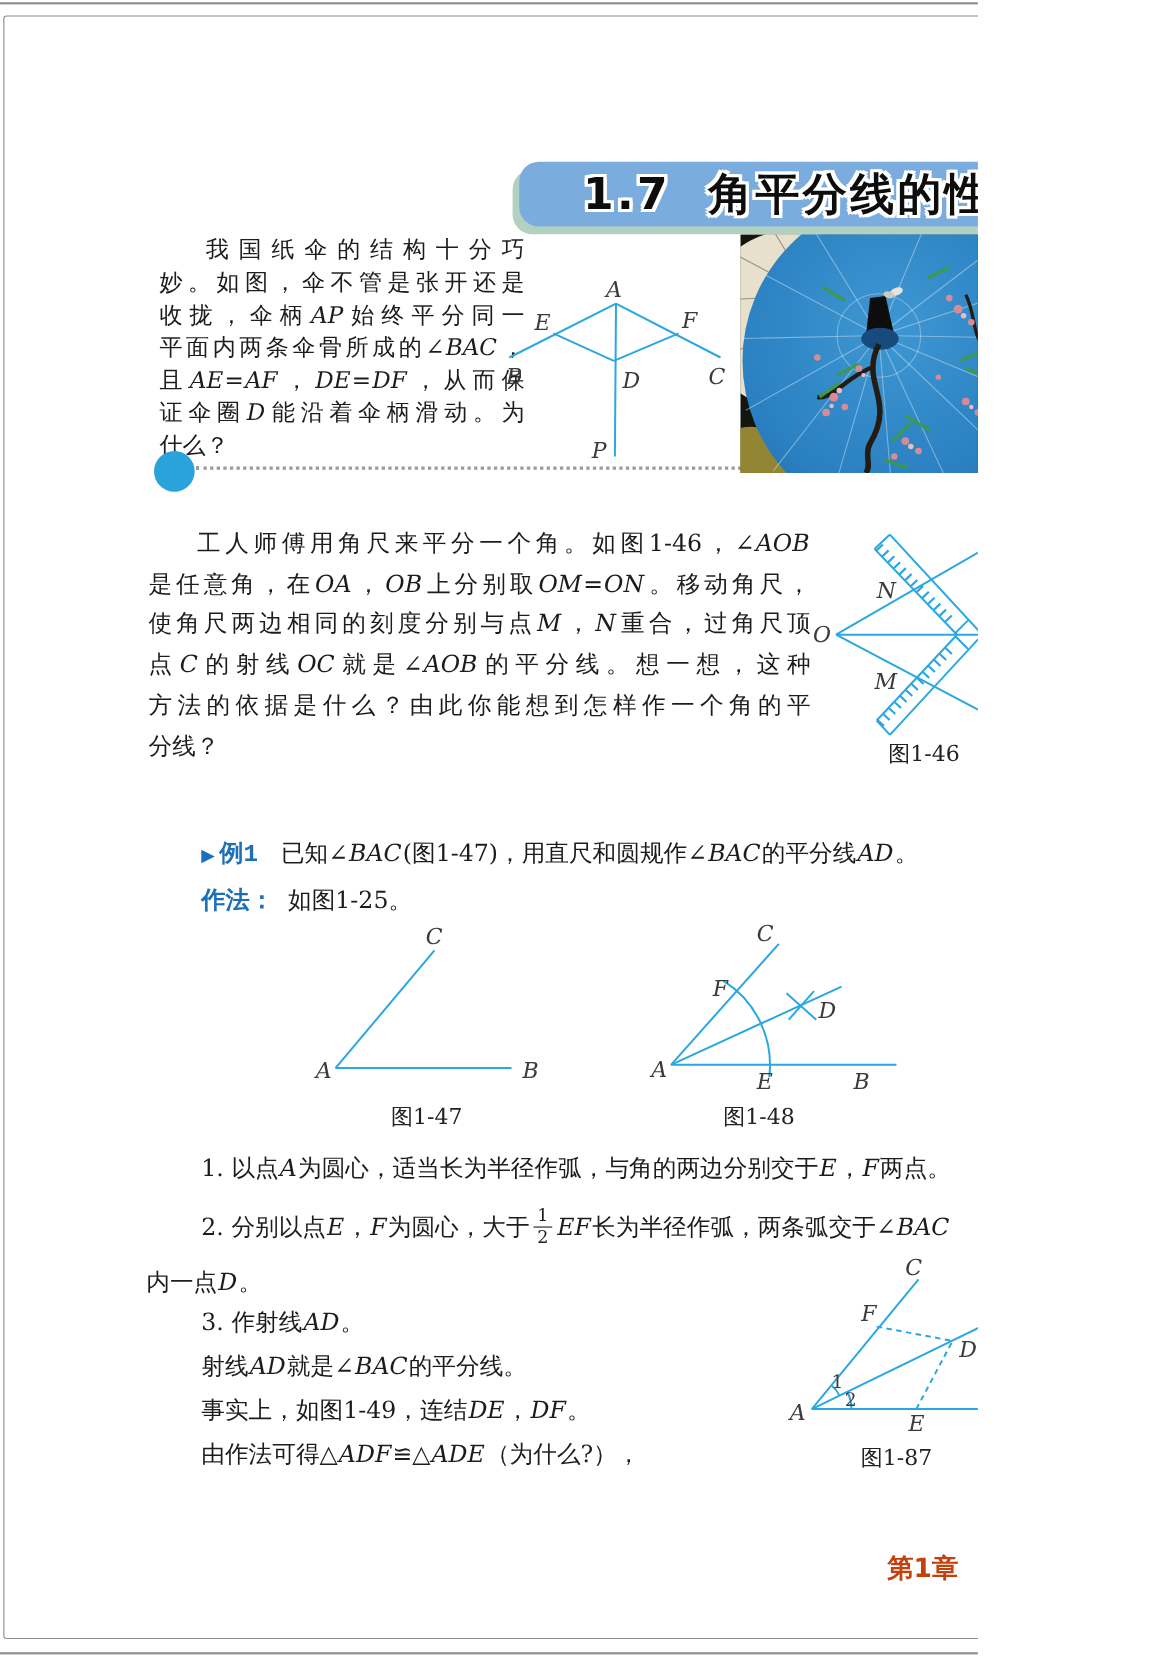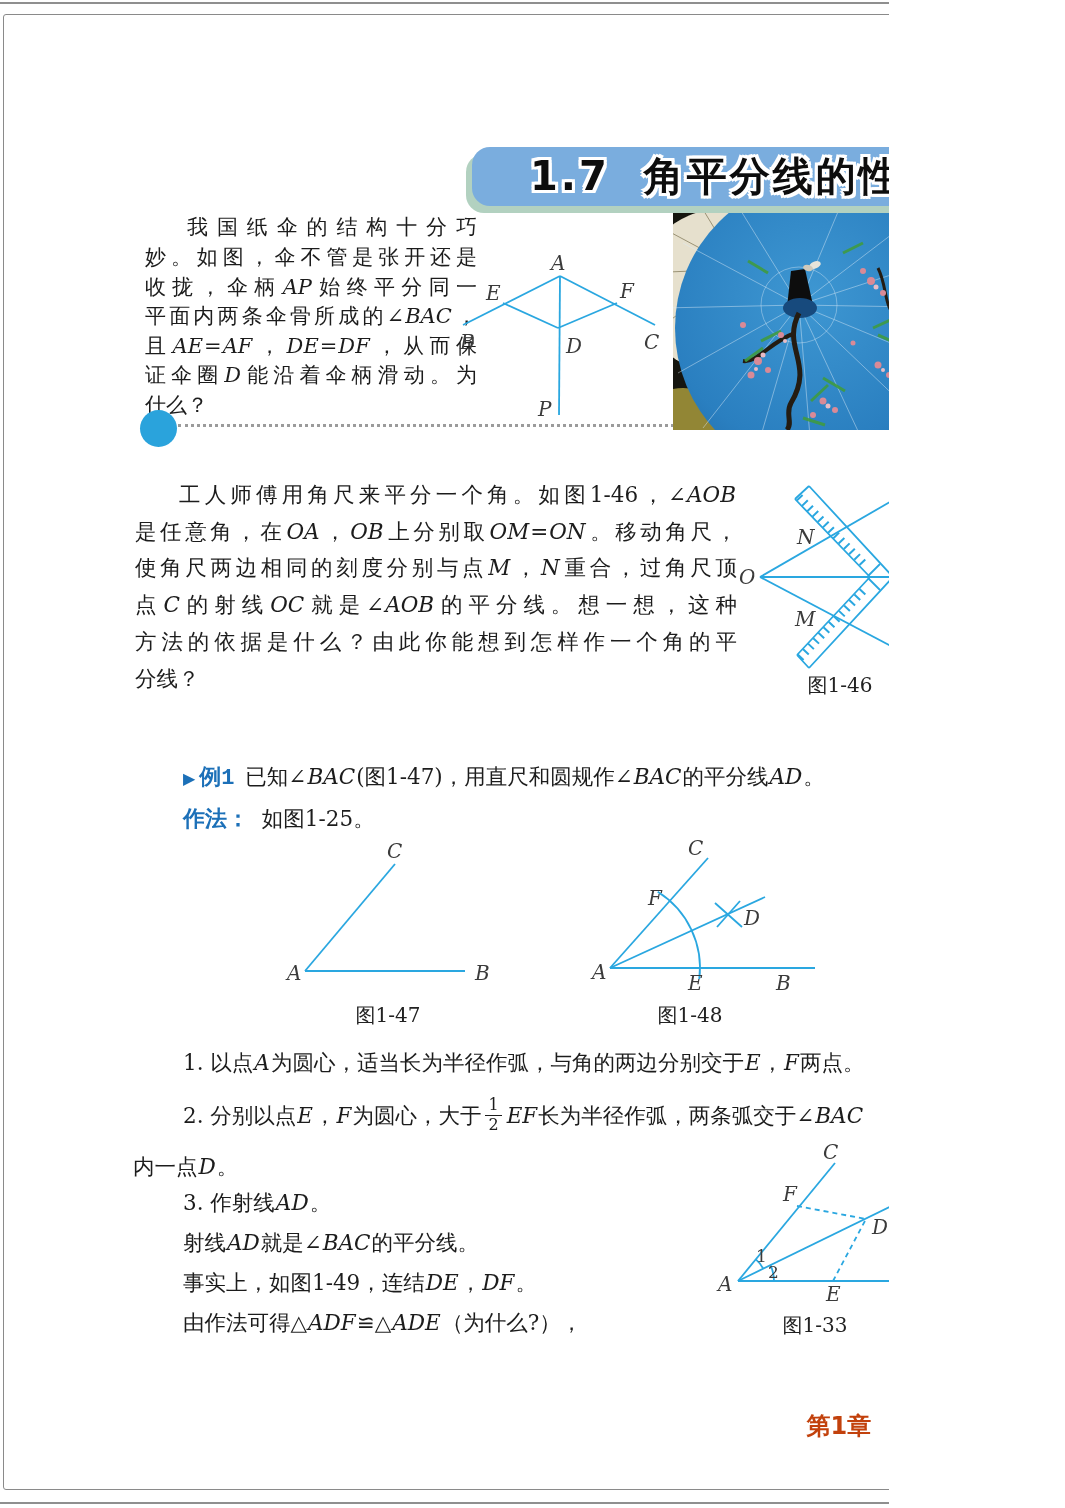--- a/index.html
+++ b/index.html
@@ -221,21 +221,21 @@
     <text class="fig-label" x="176" y="22">B</text>
     <text class="fig-label" x="178" y="186">A</text>
     <text class="fig-label" x="62" y="66">N</text>
     <text class="fig-label" x="60" y="148">M</text>
     <text class="fig-label" x="158" y="122">C</text>
   </svg>
   <div class="caption" style="left:780px;top:672px">图1-46</div>
 
   <div class="pline" style="left:183px;top:762px;font-size:21.5px">
     <span class="marker">▶</span><span class="blue-b" style="font-size:22px">例1</span>
-    <span style="margin-left:4px">已知∠<i class="mv">BAC</i>(图1-47)，用直尺和圆规作∠<i class="mv">BAC</i>的平分线<i class="mv">AD</i>。</span>
+    <span style="margin-left:14px">已知∠<i class="mv">BAC</i>(图1-47)，用直尺和圆规作∠<i class="mv">BAC</i>的平分线<i class="mv">AD</i>。</span>
   </div>
   <div class="pline" style="left:183px;top:804px;font-size:21.5px">
     <span class="blue-b" style="font-size:22px">作法：</span>
     <span style="margin-left:6px">如图1-25。</span>
   </div>
 
   <svg style="left:255px;top:843px" width="320" height="160" viewBox="0 0 320 160">
     <g stroke="#2aa7e0" stroke-width="1.8" fill="none">
       <line x1="50" y1="128" x2="210" y2="128"></line>
       <line x1="50" y1="128" x2="140" y2="21"></line>
@@ -291,21 +291,21 @@
     </g>
     <text class="fig-num" x="56" y="114">1</text>
     <text class="fig-num" x="68" y="130">2</text>
     <text class="fig-label" x="123" y="11">C</text>
     <text class="fig-label" x="83" y="53">F</text>
     <text class="fig-label" x="172" y="86">D</text>
     <text class="fig-label" x="18" y="143">A</text>
     <text class="fig-label" x="126" y="153">E</text>
     <text class="fig-label" x="208" y="153">B</text>
   </svg>
-  <div class="caption" style="left:755px;top:1312px">图1-33</div>
+  <div class="caption" style="left:755px;top:1312px">图1-87</div>
 
   <div id="footer">
     <span class="ch">第1章</span>
     <span class="sec">三角形</span>
     <span class="pg">43</span>
   </div>
 
 </div>
 
 </body></html>

